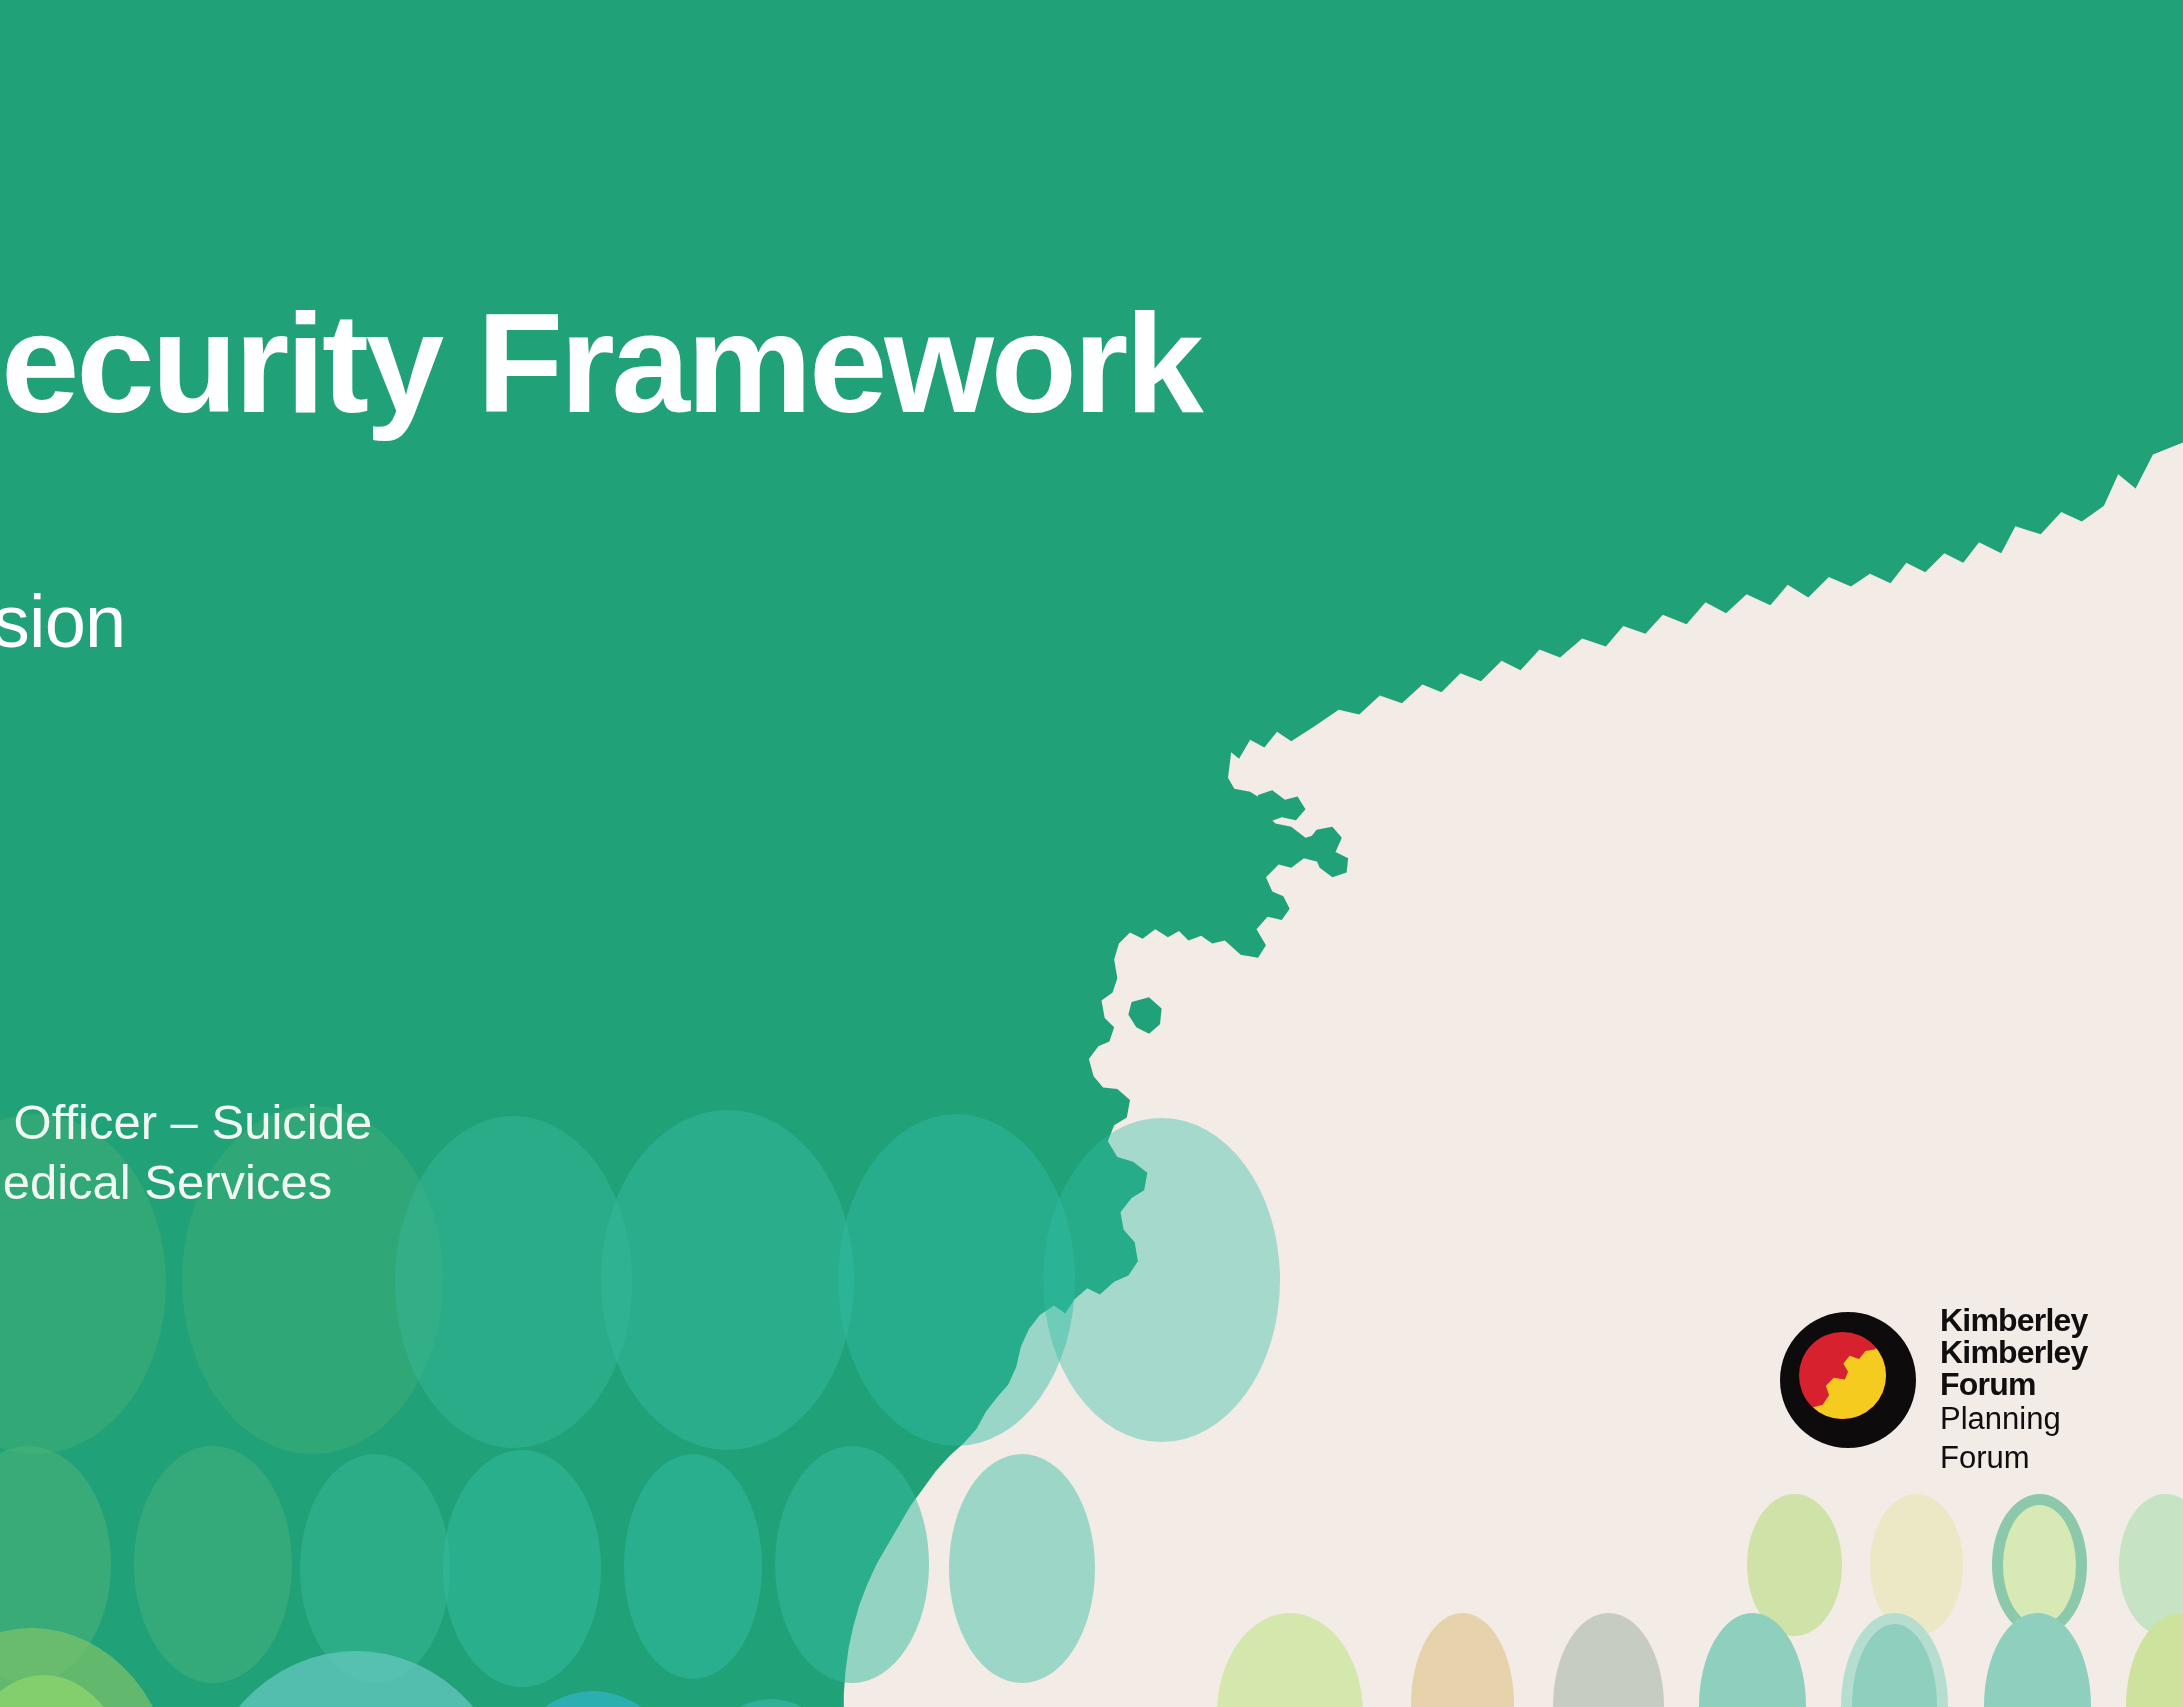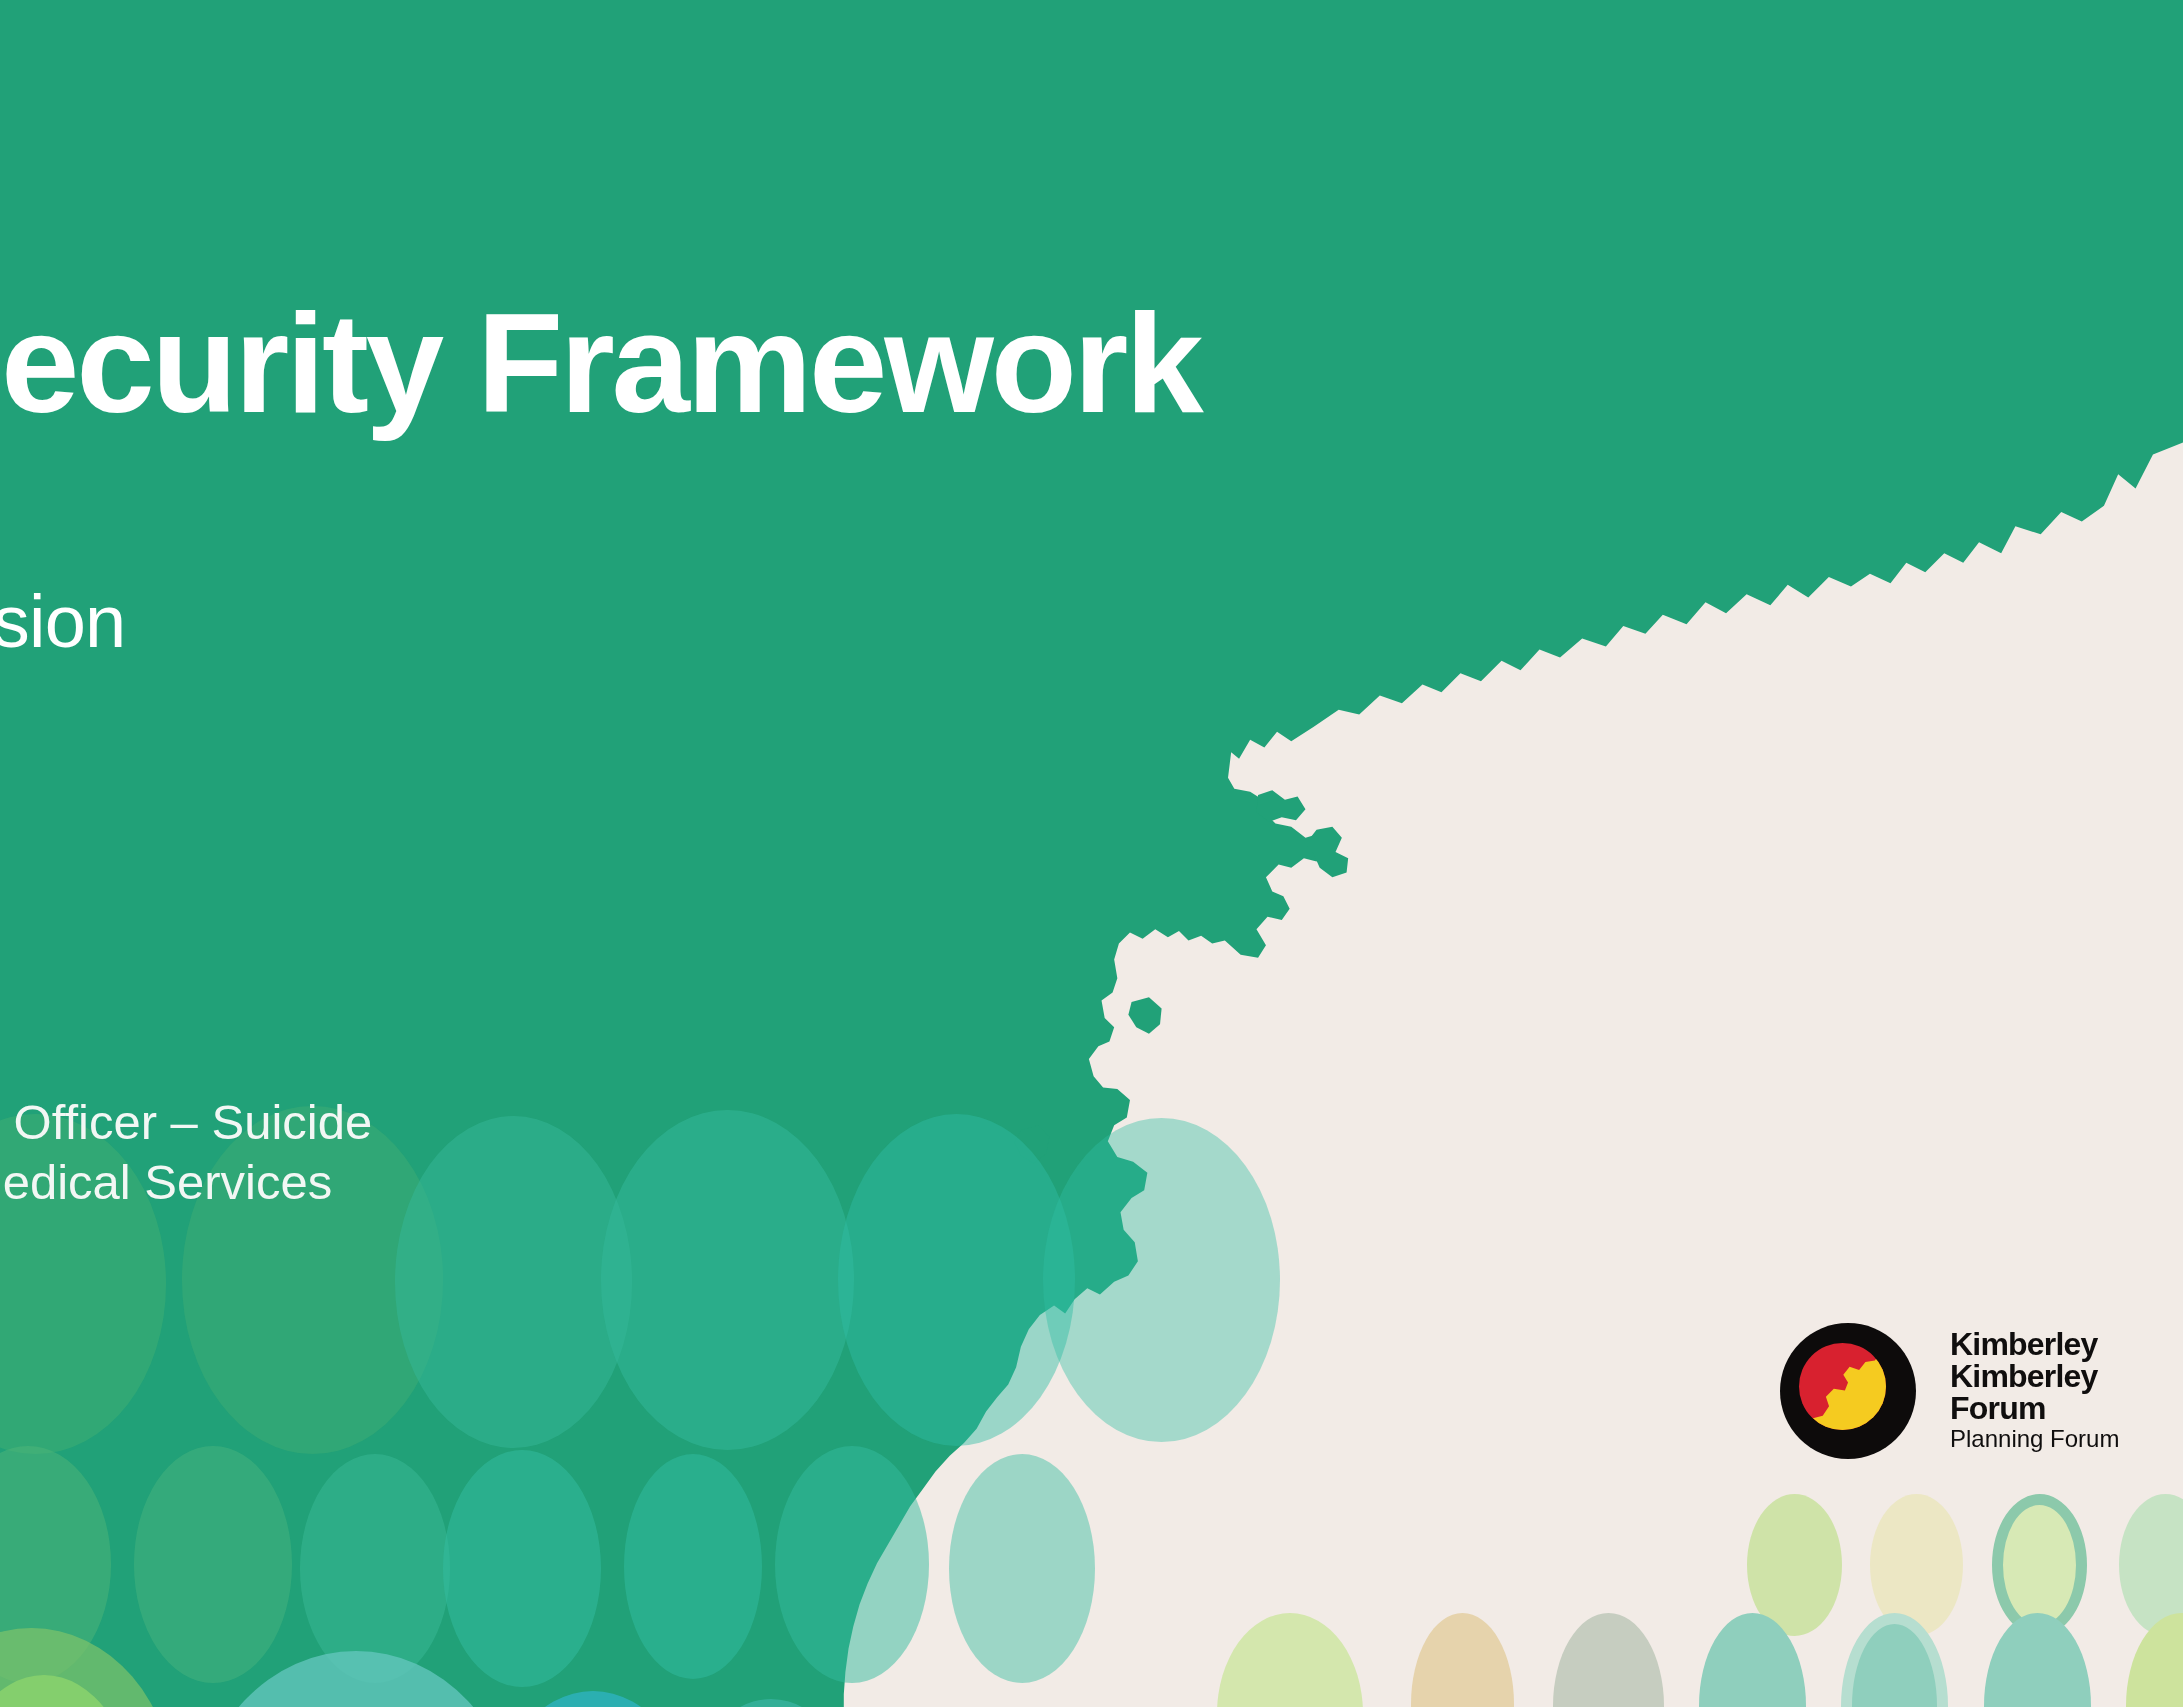--- a/index.html
+++ b/index.html
@@ -95,22 +95,21 @@
   .presenter .line { display:block; }
 
   
   .logo {
     position:absolute;
     left:1780px;
     top:1312px;
     width:364px;
     height:158px;
     display:flex;
-    align-items:center;
-    gap:34px;
+    gap:24px;
     z-index:8;
   }
   .logo-mark {
     position:relative;
     width:136px; height:136px;
     flex:0 0 136px;
   }
   .logo-mark .ring {
     position:absolute; inset:0;
     background:#0d0b0b;
@@ -129,21 +128,21 @@
   .logo-text { display:flex; flex-direction:column; justify-content:center; }
   .logo-text .lt1, .logo-text .lt2, .logo-text .lt3 {
     color:#100e0e;
     font-size:32px;
     font-weight:700;
     line-height:1.0;
     letter-spacing:-0.8px;
   }
   .logo-text .lt4 {
     color:#100e0e;
-    font-size:24px;
+    font-size:31px;
     font-weight:400;
     line-height:1.25;
     letter-spacing:0px;
   }
 </style>
 </head>
 <body>
 
 <div id="slide">
 

